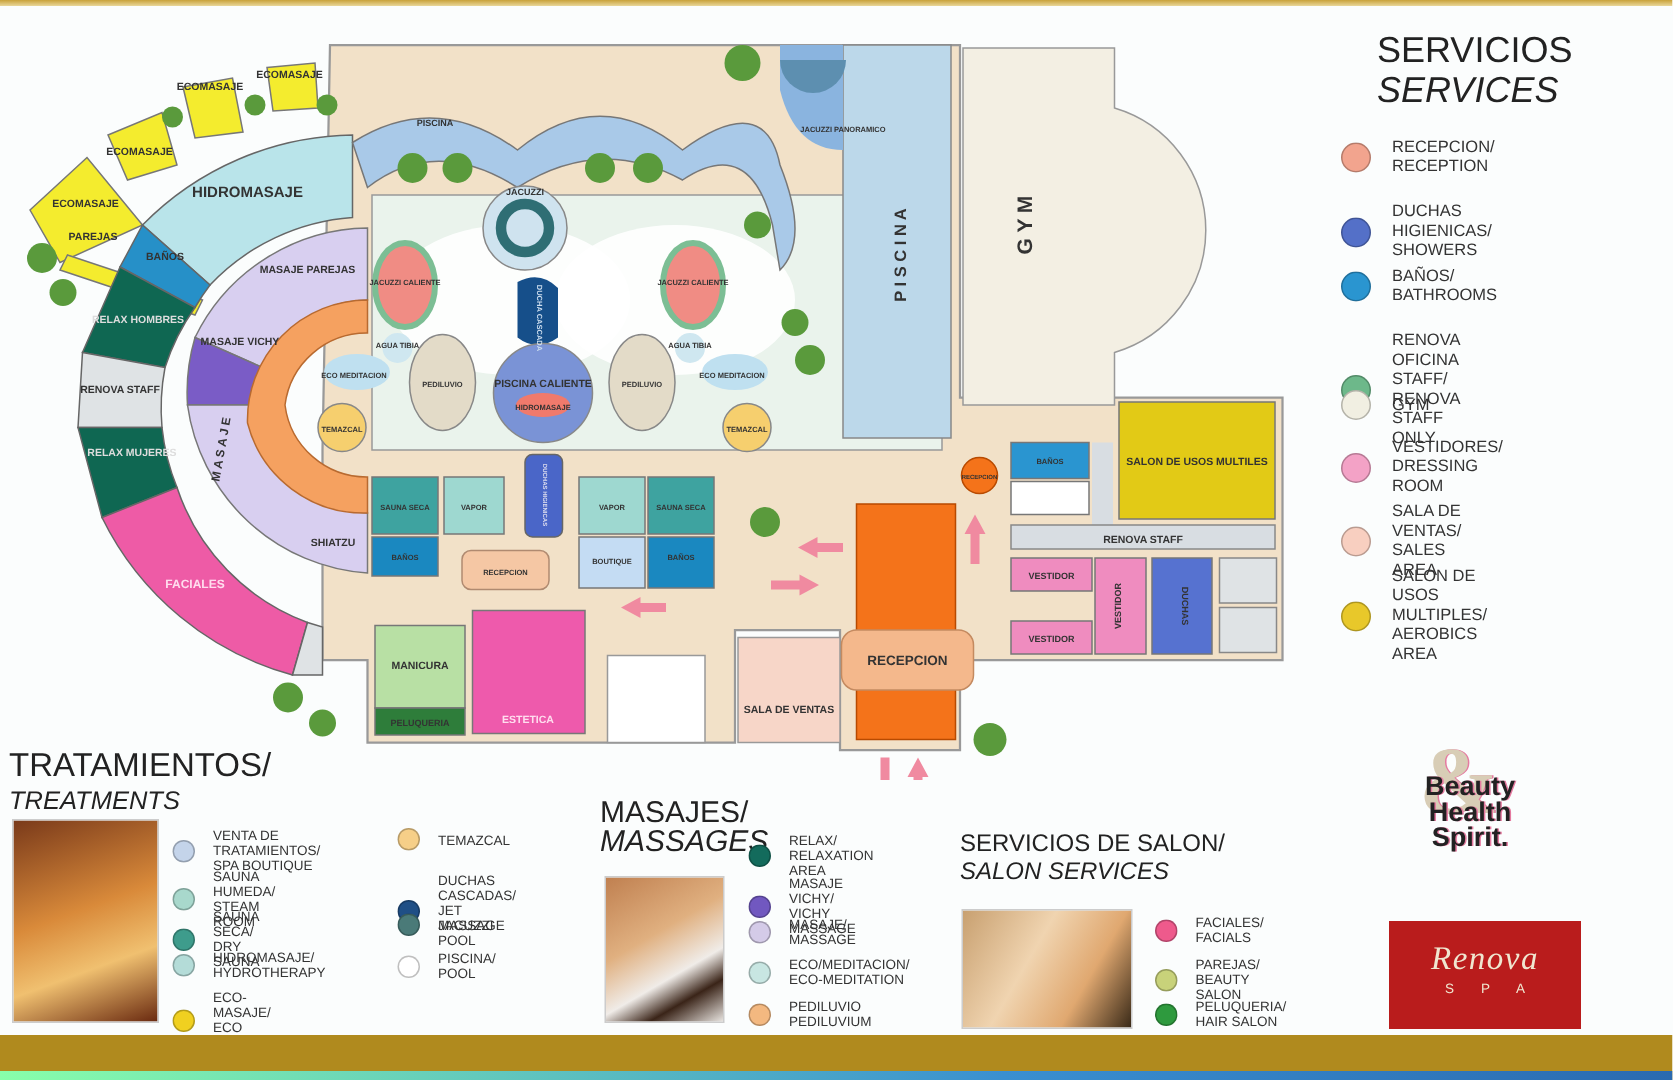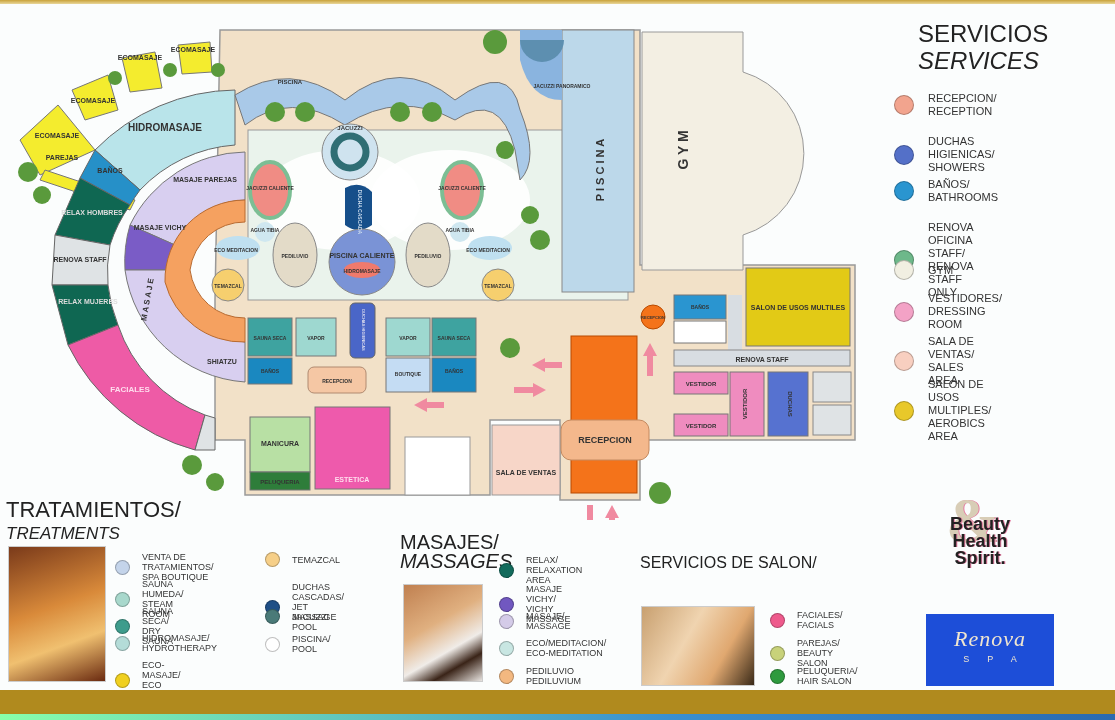--- a/index.html
+++ b/index.html
@@ -14,21 +14,21 @@
   .legend{position:absolute;}
   .legend .item{display:flex;align-items:center;position:absolute;}
   .dot{width:18px;height:18px;border-radius:50%;border:1px solid rgba(0,0,0,.25);box-sizing:border-box;flex:0 0 auto;}
   .txt{margin-left:14px;font-size:11px;line-height:13px;color:#333;}
   .txt .en{display:block;}
   .small .dot{width:15px;height:15px;}
   .small .txt{font-size:9px;line-height:10px;margin-left:12px;}
   .photo{position:absolute;border:1px solid #ccc;}
   .bhs{position:absolute;left:950px;top:516px;font-size:18px;font-weight:bold;line-height:17px;text-align:center;color:#222;text-shadow:1px 0 #e57aa0;}
   .bhs .amp{position:absolute;left:-4px;top:-4px;font-size:64px;color:#d8cdb6;z-index:-1;font-family:"Liberation Serif",serif;}
-  .renova{position:absolute;left:926px;top:614px;width:128px;height:72px;background:#1d4ed8;color:#f0e6d0;text-align:center;}
+  .renova{position:absolute;left:926px;top:614px;width:128px;height:72px;background:#b91c1c;color:#f0e6d0;text-align:center;}
   .renova .name{font-family:"Liberation Serif",serif;font-style:italic;font-size:22px;margin-top:12px;letter-spacing:1px;}
   .renova .sub{font-size:9px;letter-spacing:18px;margin-top:2px;padding-left:18px;}
 </style>
 </head>
 <body>
 
 <div class="topbar"></div>
 
 <svg id="map" width="880" height="520" viewBox="0 0 880 520" xmlns="http://www.w3.org/2000/svg">
 
@@ -322,20 +322,21 @@
       <div class="txt"><span>ECO/MEDITACION/</span><span class="en">ECO-MEDITATION</span></div>
     </div>
   <div class="item" style="top:111px">
       <div class="dot" style="background:#f3b880"></div>
       <div class="txt"><span>PEDILUVIO</span><span class="en">PEDILUVIUM</span></div>
     </div>
 </div>
 
 <div class="panel-title" style="left:640px;top:553px;font-size:16px;line-height:19px;">
   <span>SERVICIOS DE SALON/</span>
+  <span class="en">SALON SERVICES</span>
 </div>
 <div class="photo" style="left:641px;top:606px;width:112px;height:78px;background:linear-gradient(120deg,#c8a070,#f0d4b0 40%,#e0a870 70%,#3a2a18);"></div>
 <div class="legend small" style="left:770px;top:610px;">
   <div class="item" style="top:0">
       <div class="dot" style="background:#ee5a8c"></div>
       <div class="txt"><span>FACIALES/</span><span class="en">FACIALS</span></div>
     </div>
   <div class="item" style="top:28px">
       <div class="dot" style="background:#c8d27a"></div>
       <div class="txt"><span>PAREJAS/</span><span class="en">BEAUTY SALON</span></div>

